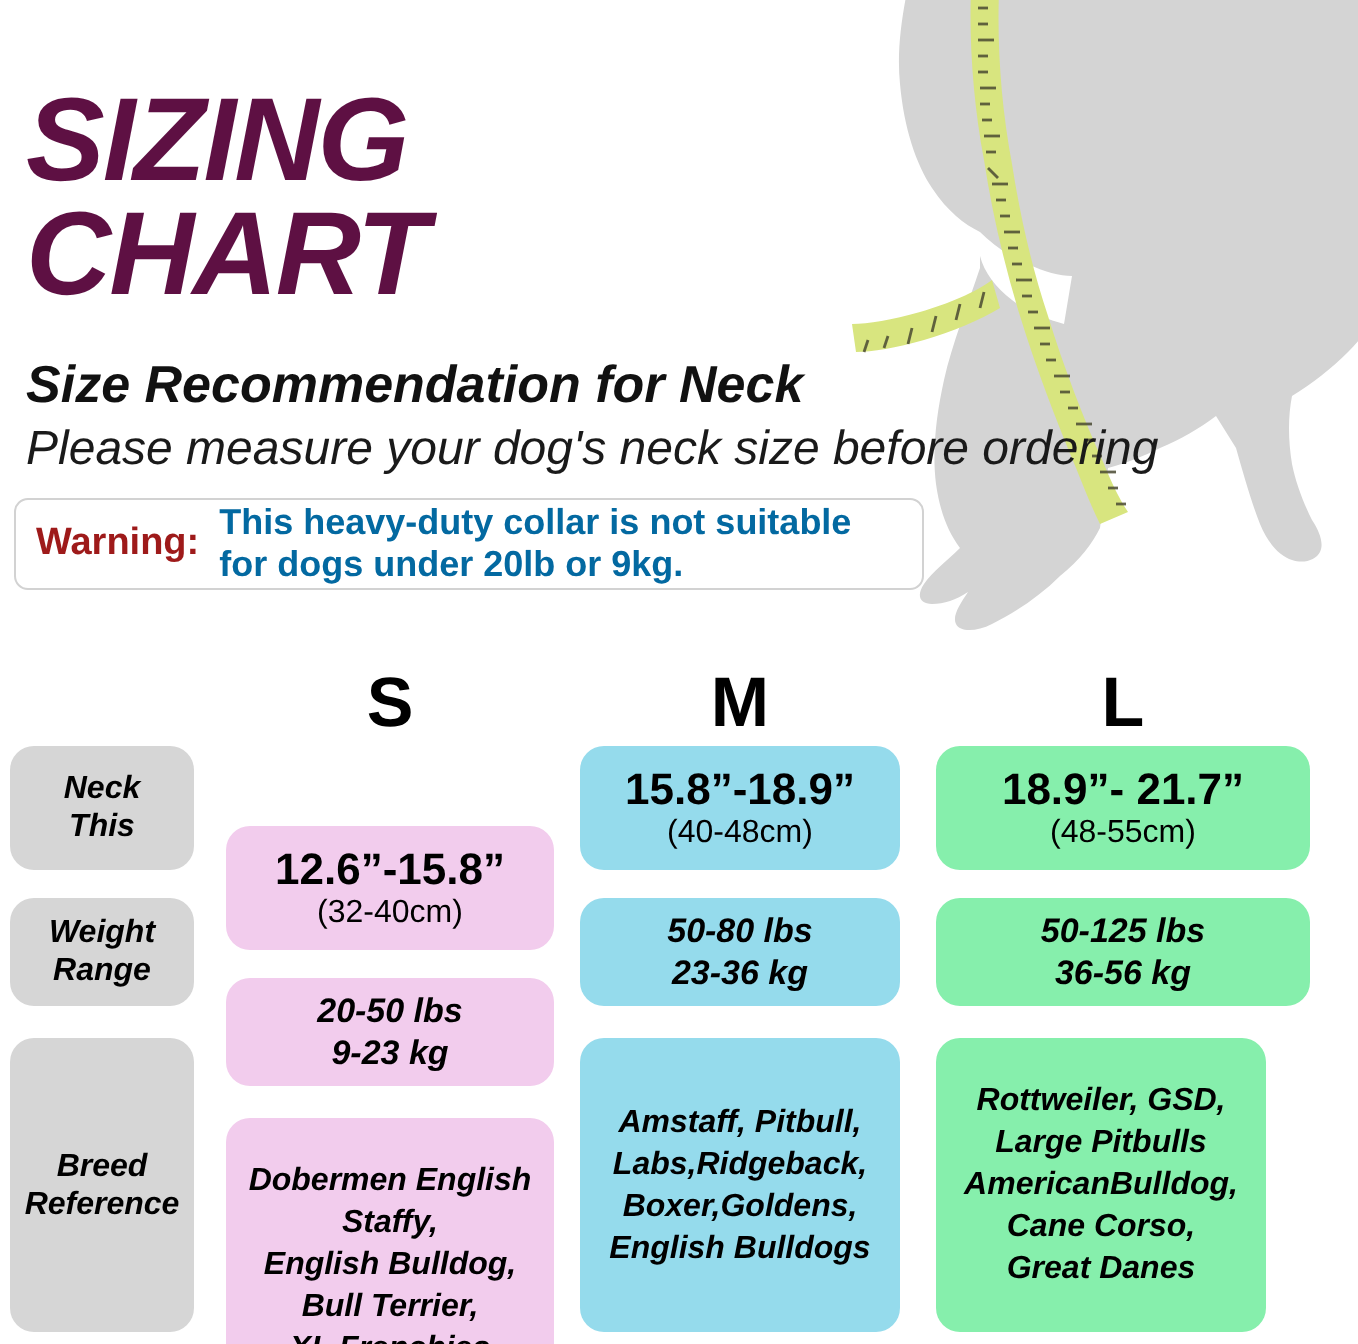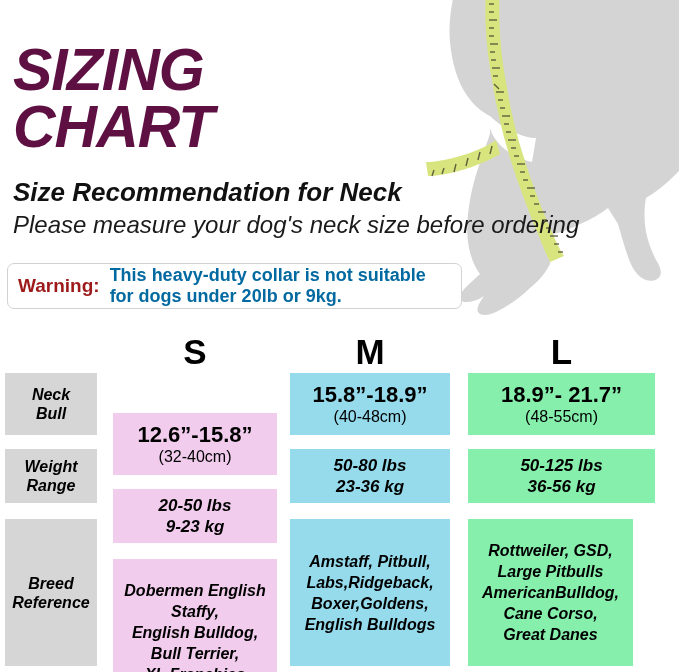--- a/index.html
+++ b/index.html
@@ -74,21 +74,20 @@
     top: 249px;
     width: 455px;
     height: 46px;
     box-sizing: border-box;
     border: 1px solid #d2d2d2;
     border-radius: 7px;
     background: #ffffff;
     display: flex;
     align-items: center;
     padding-left: 10px;
-    margin-top: 14px;
   }
   #warning-label {
     font-weight: bold;
     font-size: 19px;
     color: #9e1a1a;
     white-space: nowrap;
     padding-right: 10px;
   }
   #warning-text {
     font-weight: bold;
@@ -109,21 +108,21 @@
     text-align: center;
   }
   #size-header-s { left: 113px; width: 164px; }
   #size-header-m { left: 290px; width: 160px; }
   #size-header-l { left: 468px; width: 187px; }
 
   
   .cell {
     position: absolute;
     box-sizing: border-box;
-    border-radius: 0;
+    border-radius: 12px;
     display: flex;
     flex-direction: column;
     align-items: center;
     justify-content: center;
     text-align: left;
     font-style: italic;
     font-weight: bold;
     color: #000000;
   }
   .cell-label {
@@ -295,21 +294,21 @@
       <span>for dogs under 20lb or 9kg.</span>
     </div>
   </div>
 
   <div class="size-header" id="size-header-s">S</div>
   <div class="size-header" id="size-header-m">M</div>
   <div class="size-header" id="size-header-l">L</div>
 
   <div class="cell cell-label row-neck">
     <div>Neck</div>
-    <div>Bull</div>
+    <div>This</div>
   </div>
   <div class="cell cell-s row-neck">
     <div class="neck-main">12.6”-15.8”</div>
     <div class="neck-sub">(32-40cm)</div>
   </div>
   <div class="cell cell-m row-neck">
     <div class="neck-main">15.8”-18.9”</div>
     <div class="neck-sub">(40-48cm)</div>
   </div>
   <div class="cell cell-l row-neck">

